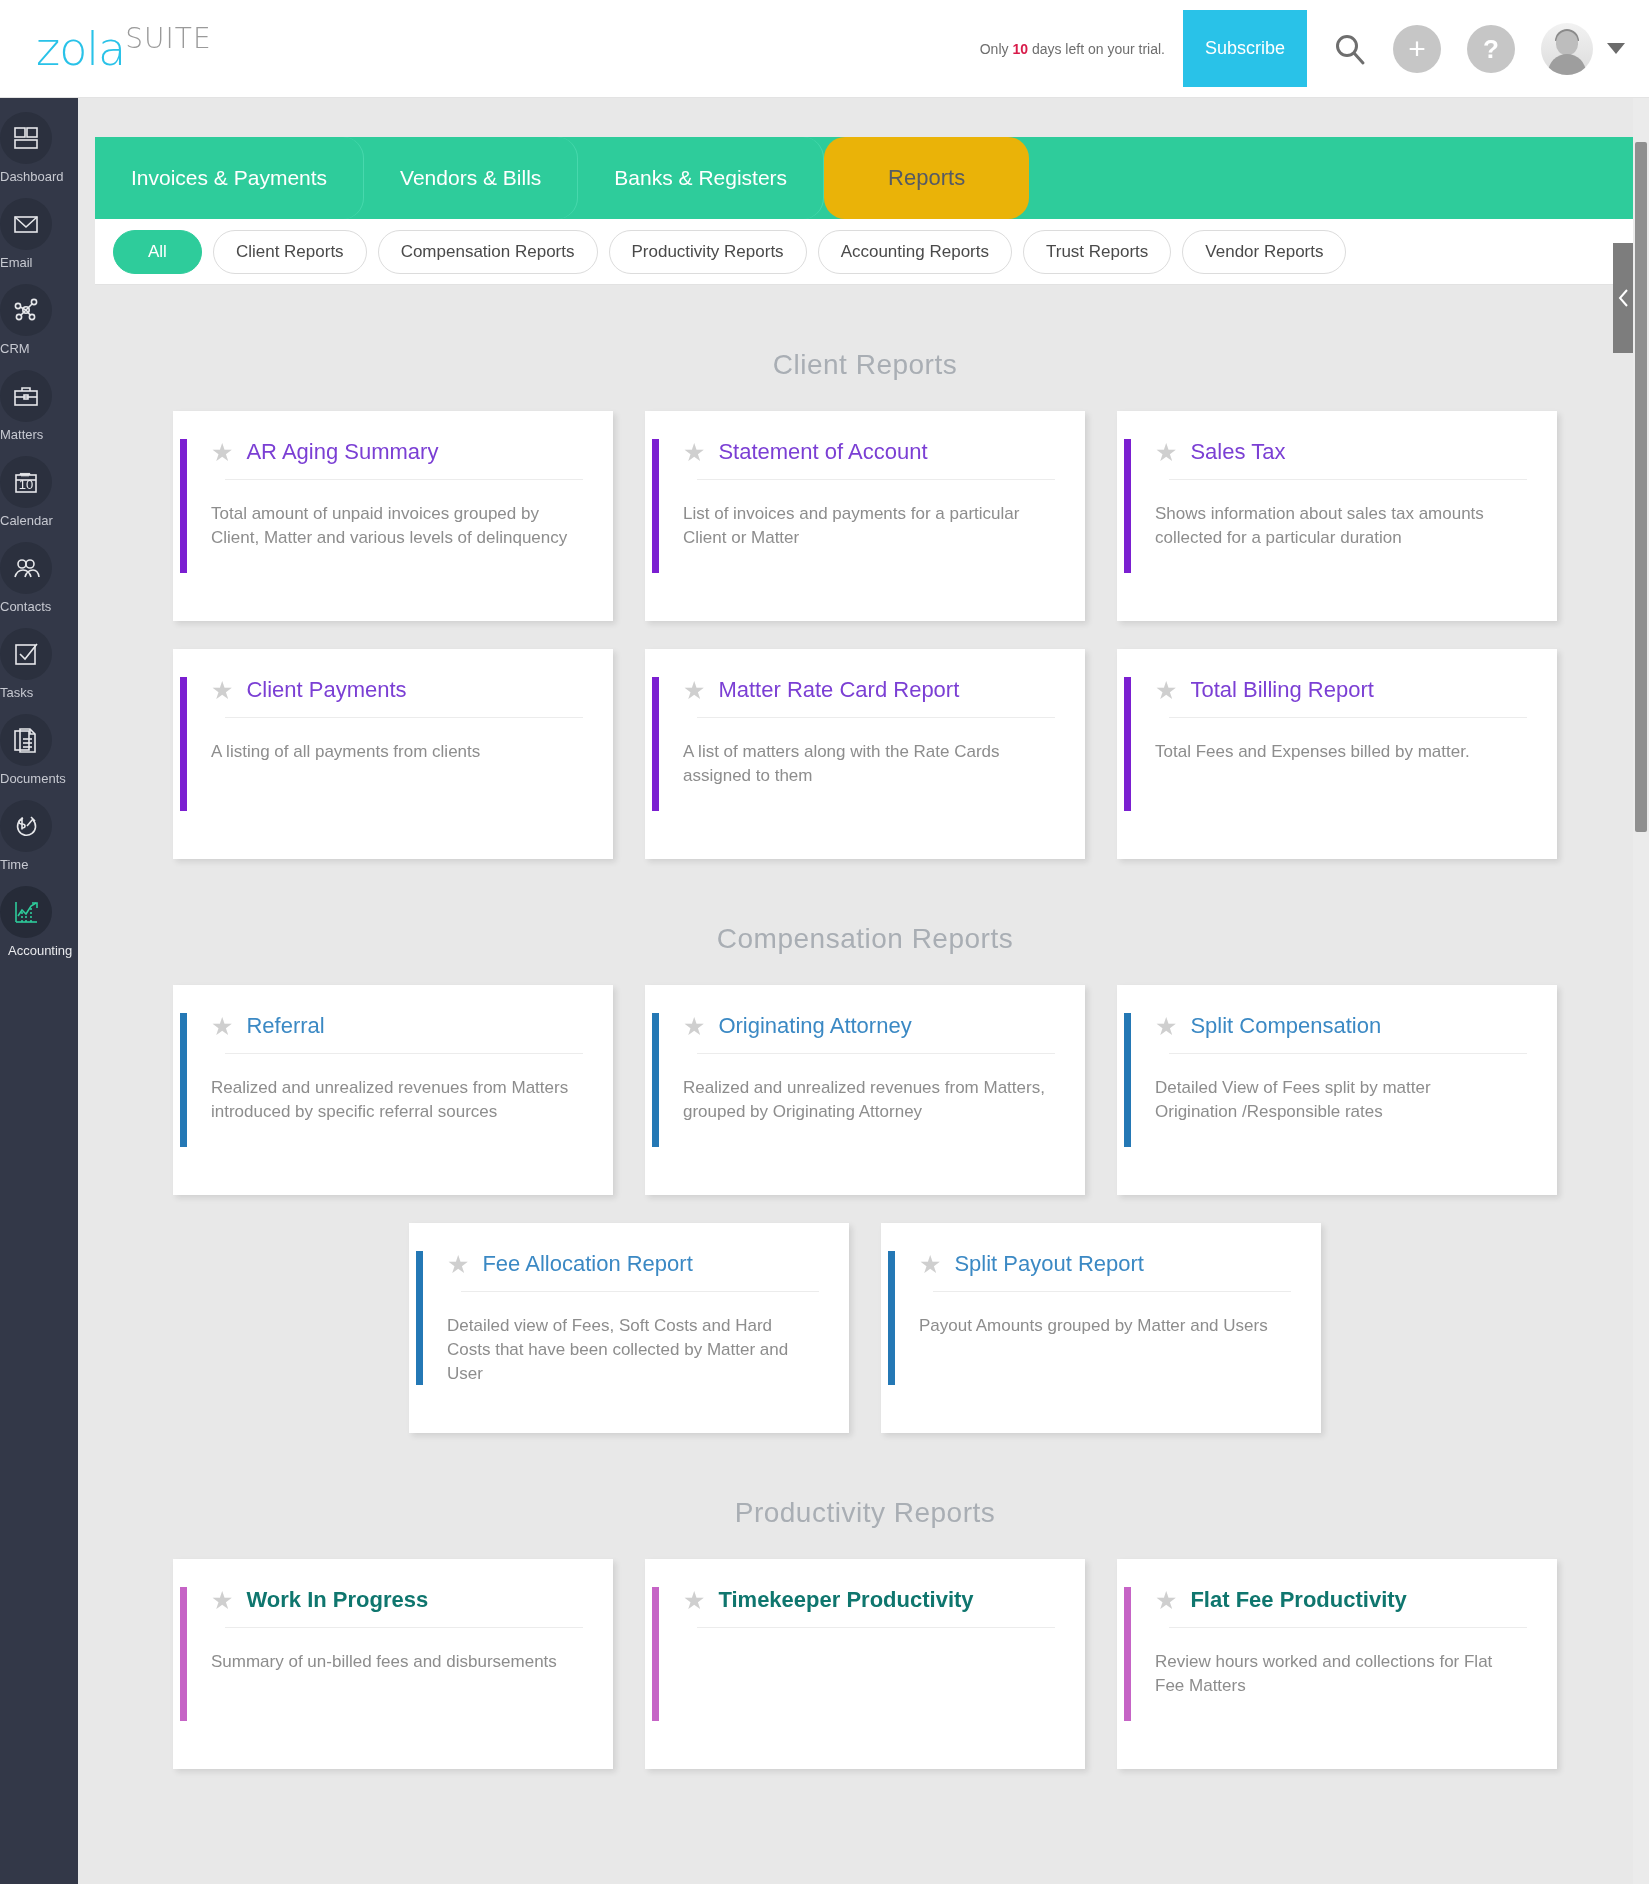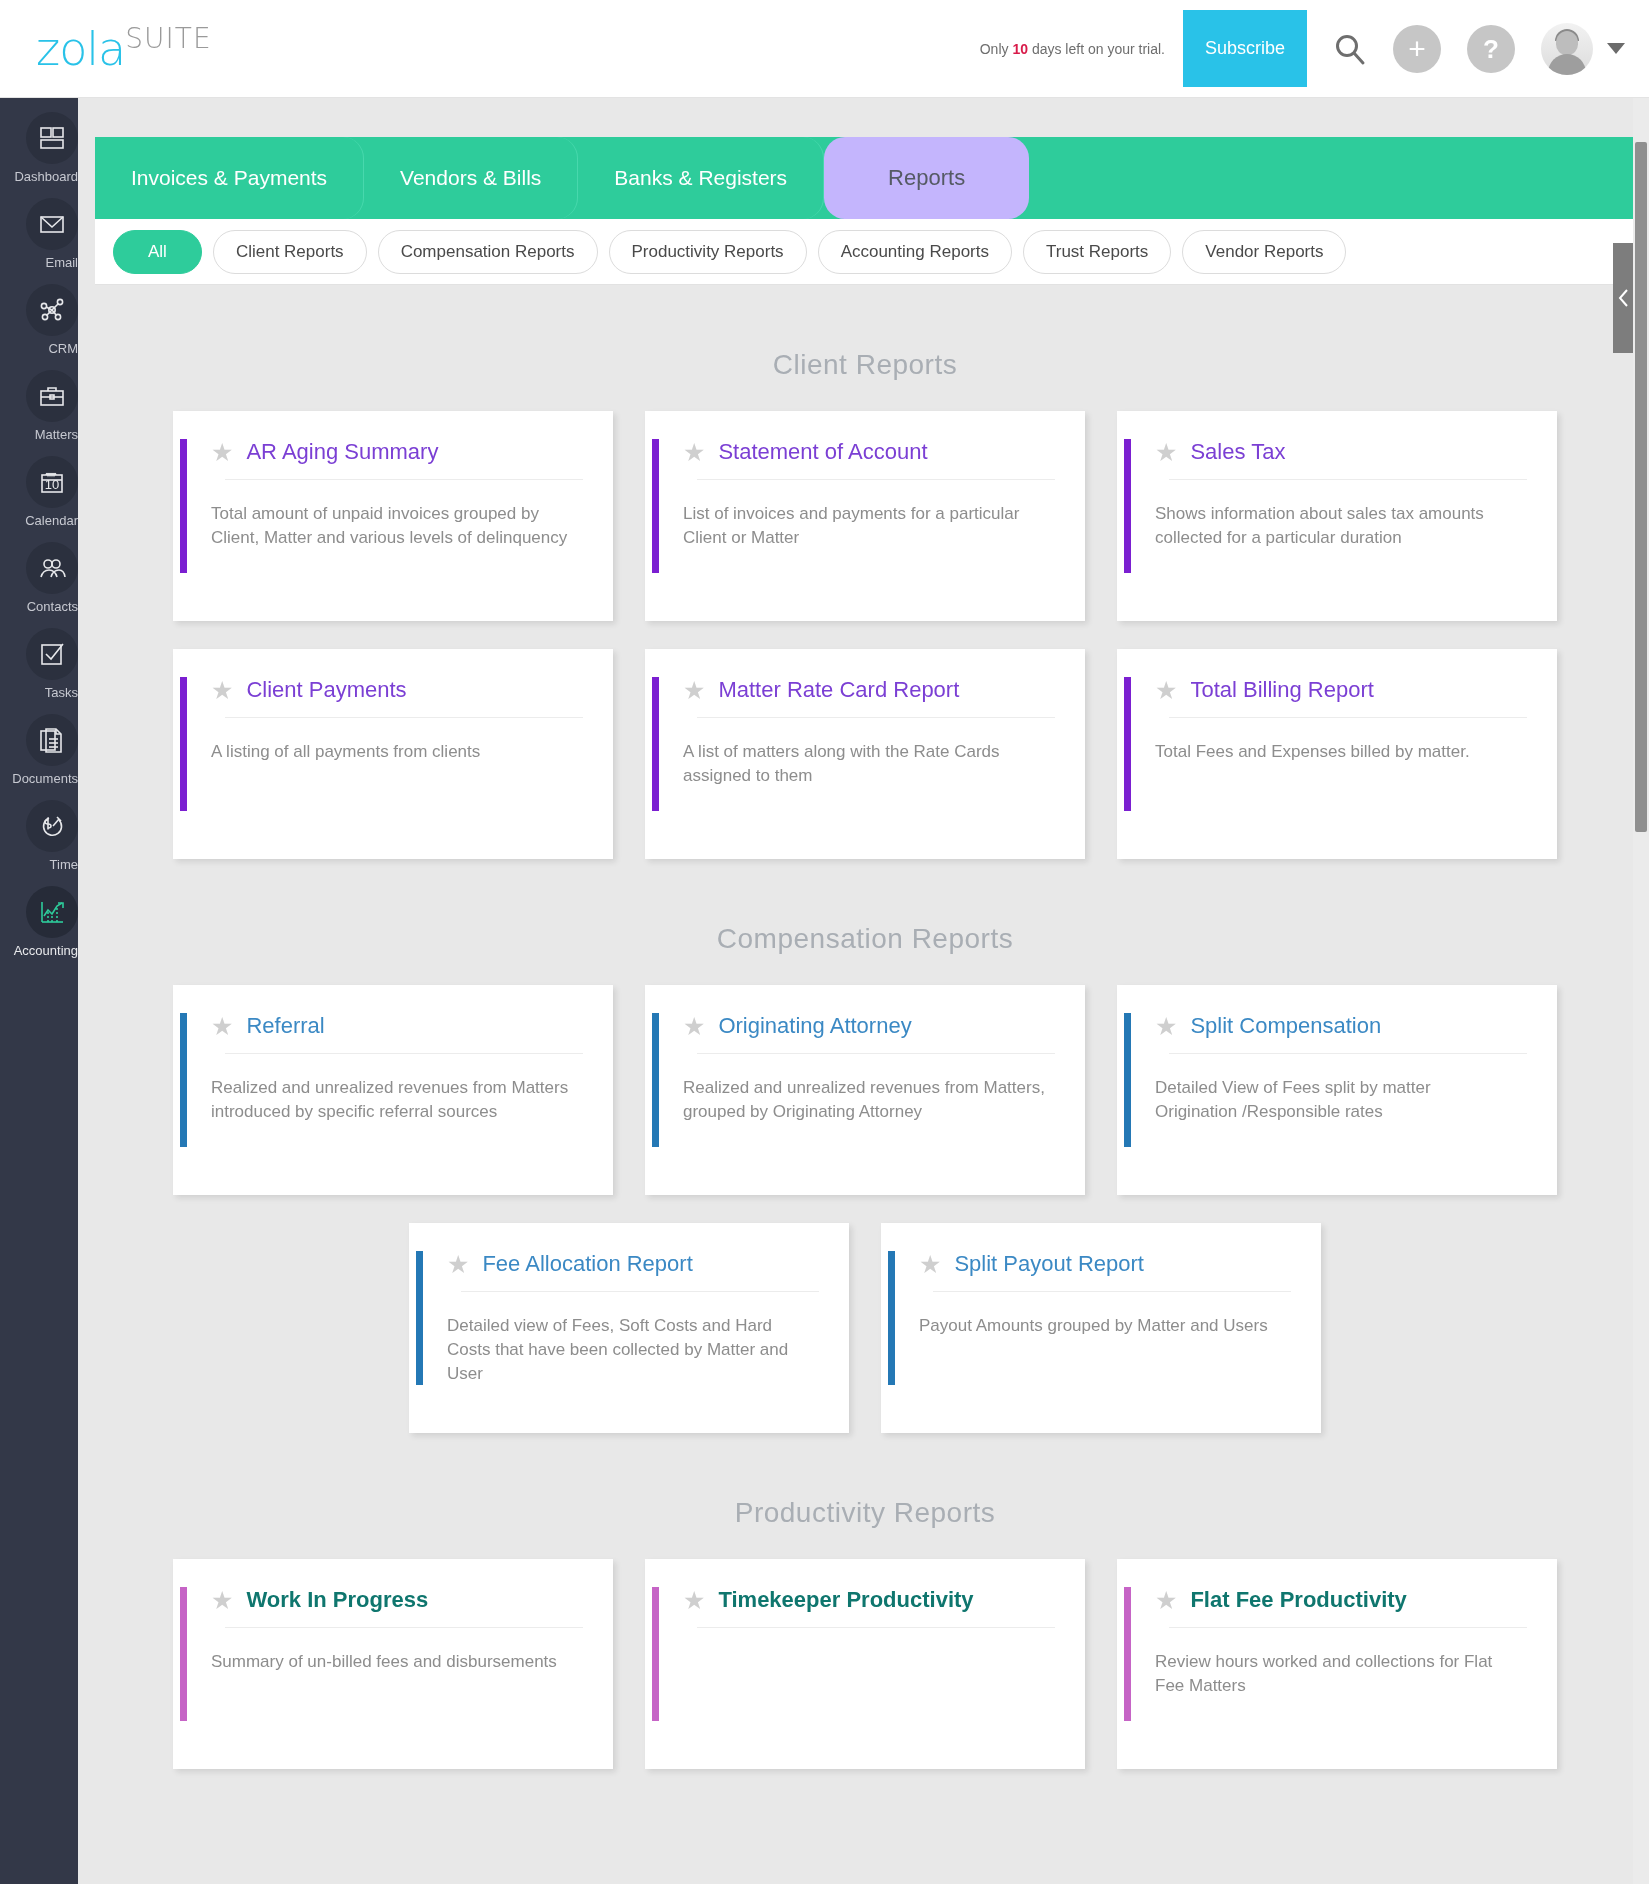--- a/index.html
+++ b/index.html
@@ -65,21 +65,21 @@
     border-left: 9px solid transparent; border-right: 9px solid transparent;
     border-top: 11px solid #6b6b6b; cursor: pointer;
   }
 
   
   .sidebar {
     position: absolute; left: 0; top: 98px; width: 78px; height: 1786px;
     background: #333848; overflow: hidden; z-index: 25;
   }
   .side-item {
-    display: flex; flex-direction: column; align-items: flex-end;
+    display: flex; flex-direction: column; align-items: flex-start;
     margin-top: 14px; cursor: pointer; user-select: none;
   }
   .side-circle {
     width: 52px; height: 52px; border-radius: 50%;
     background: #2b303e; display: flex; align-items: center; justify-content: center;
   }
   .side-item.active .side-circle { background: #262b38; }
   .side-label { font-size: 13px; color: #c7c9d1; margin-top: 5px; }
   .side-item.active .side-label { color: #e8e9ec; margin-left: 8px; }
   .side-svg { width: 30px; height: 30px; }
@@ -104,21 +104,21 @@
   .tabs {
     height: 82px; background: #2ecc9b; display: flex; align-items: stretch;
     position: relative;
   }
   .tab {
     display: flex; align-items: center; justify-content: center;
     color: #ffffff; font-size: 21px; padding: 0 36px; cursor: pointer;
     border-right: 1px solid #48d8ad; white-space: nowrap; border-radius: 21px;
   }
   .tab.active {
-    background: #c4b5fd; color: #555a64; border-right: none;
+    background: #eab308; color: #555a64; border-right: none;
     font-size: 22px; padding: 0 64px;
   }
   .tab-filler { flex: 1; }
 
   
   .filters {
     background: #ffffff; height: 66px; display: flex; align-items: center;
     padding-left: 18px; gap: 11px; border-bottom: 1px solid #e2e2e2;
   }
   .pill {

